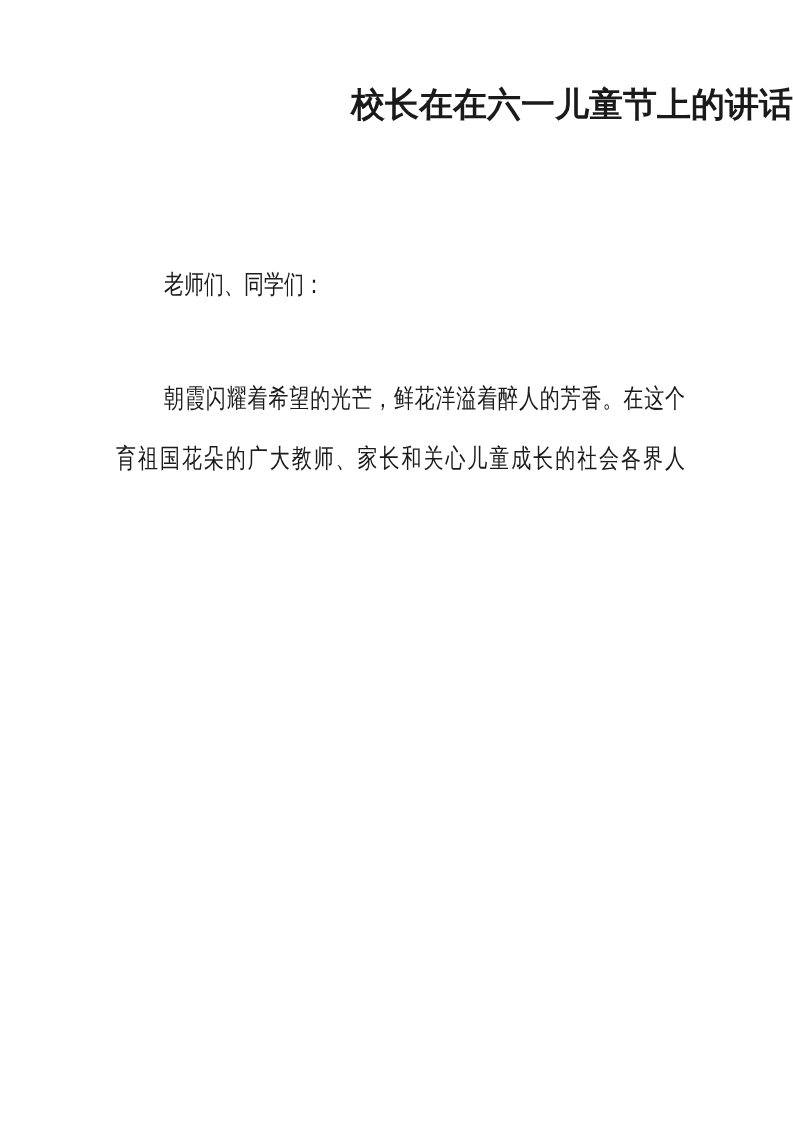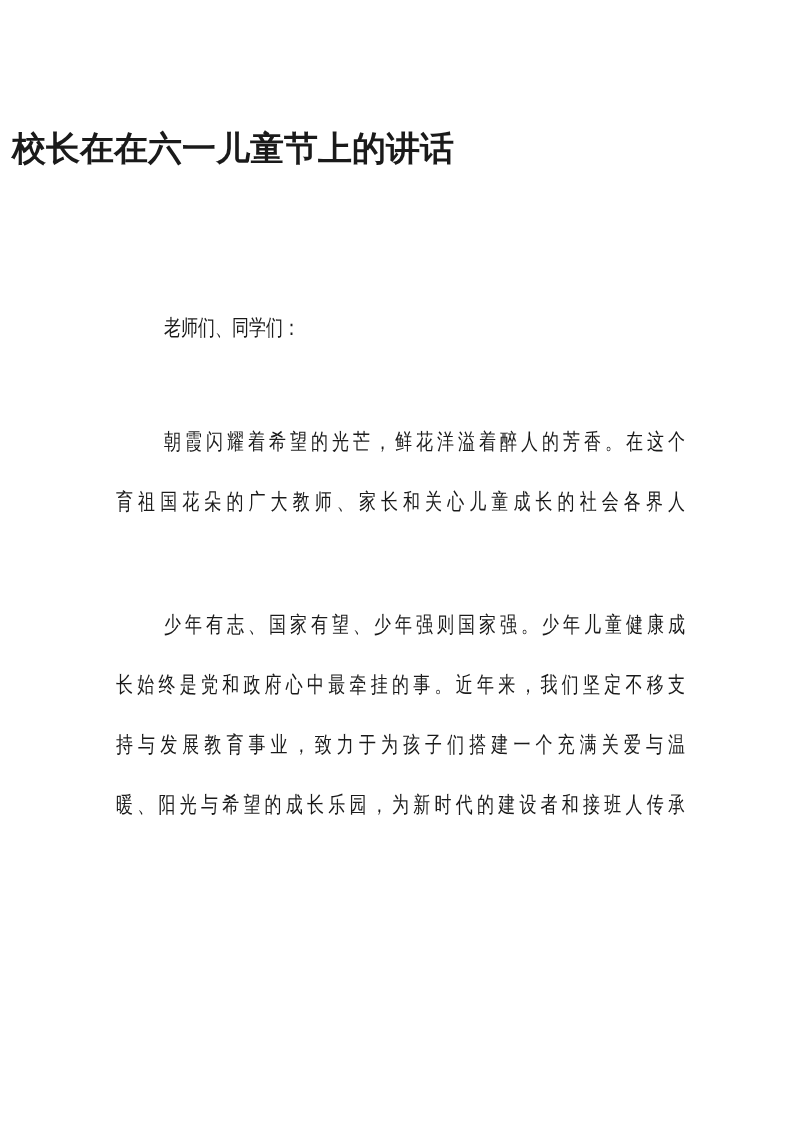--- a/index.html
+++ b/index.html
@@ -19,44 +19,44 @@
     overflow:hidden;
   }
   .page{
     position:relative;
     width:793px;
     height:1122px;
     background:var(--page-bg);
     box-sizing:border-box;
   }
   .doc-title{
-    margin:12px;
-    padding-top:114px;
+    margin:0;
+    padding-top:82px;
     height:44px;
     line-height:44px;
-    text-align:left;
+    text-align:right;
     font-size:34px;
     font-weight:700;
     letter-spacing:0;
     color:var(--text-color);
   }
   .content{
     margin-left:116px;
     margin-right:108px;
   }
   .paragraph{
     margin:0;
     padding:0;
   }
   .p-salutation{ margin-top:128px; }
   .p-body-1{ margin-top:54px; }
   .p-body-2{ margin-top:63px; }
   .line{
     height:60px;
-    font-size:17px;
+    font-size:20px;
     color:var(--text-color);
   }
   .line > span{
     display:block;
     line-height:60px;
     transform:scaleY(1.3);
     transform-origin:50% 50%;
   }
   
   .line-full > span{
@@ -97,29 +97,15 @@
 
     <div class="paragraph p-body-1">
       <div class="line line-first">
         <span>朝霞闪耀着希望的光芒，鲜花洋溢着醉人的芳香。在这个</span>
       </div>
       <div class="line line-full">
         <span>育祖国花朵的广大教师、家长和关心儿童成长的社会各界人</span>
       </div>
     </div>
 
-    <div class="paragraph p-body-2">
-      <div class="line line-first">
-        <span>少年有志、国家有望、少年强则国家强。少年儿童健康成</span>
-      </div>
-      <div class="line line-full">
-        <span>长始终是党和政府心中最牵挂的事。近年来，我们坚定不移支</span>
-      </div>
-      <div class="line line-full">
-        <span>持与发展教育事业，致力于为孩子们搭建一个充满关爱与温</span>
-      </div>
-      <div class="line line-full">
-        <span>暖、阳光与希望的成长乐园，为新时代的建设者和接班人传承</span>
-      </div>
-    </div>
 
   </div>
 </div>
 
 </body></html>

